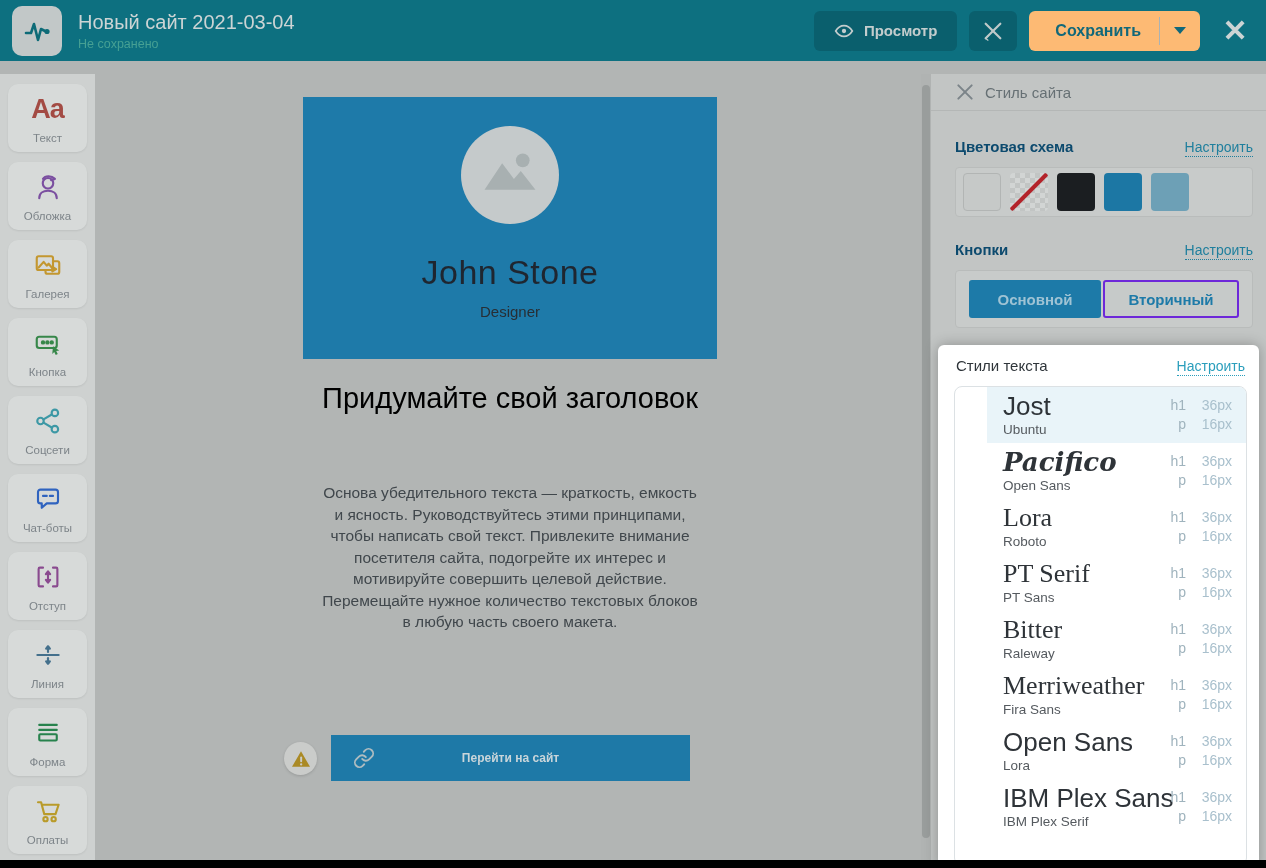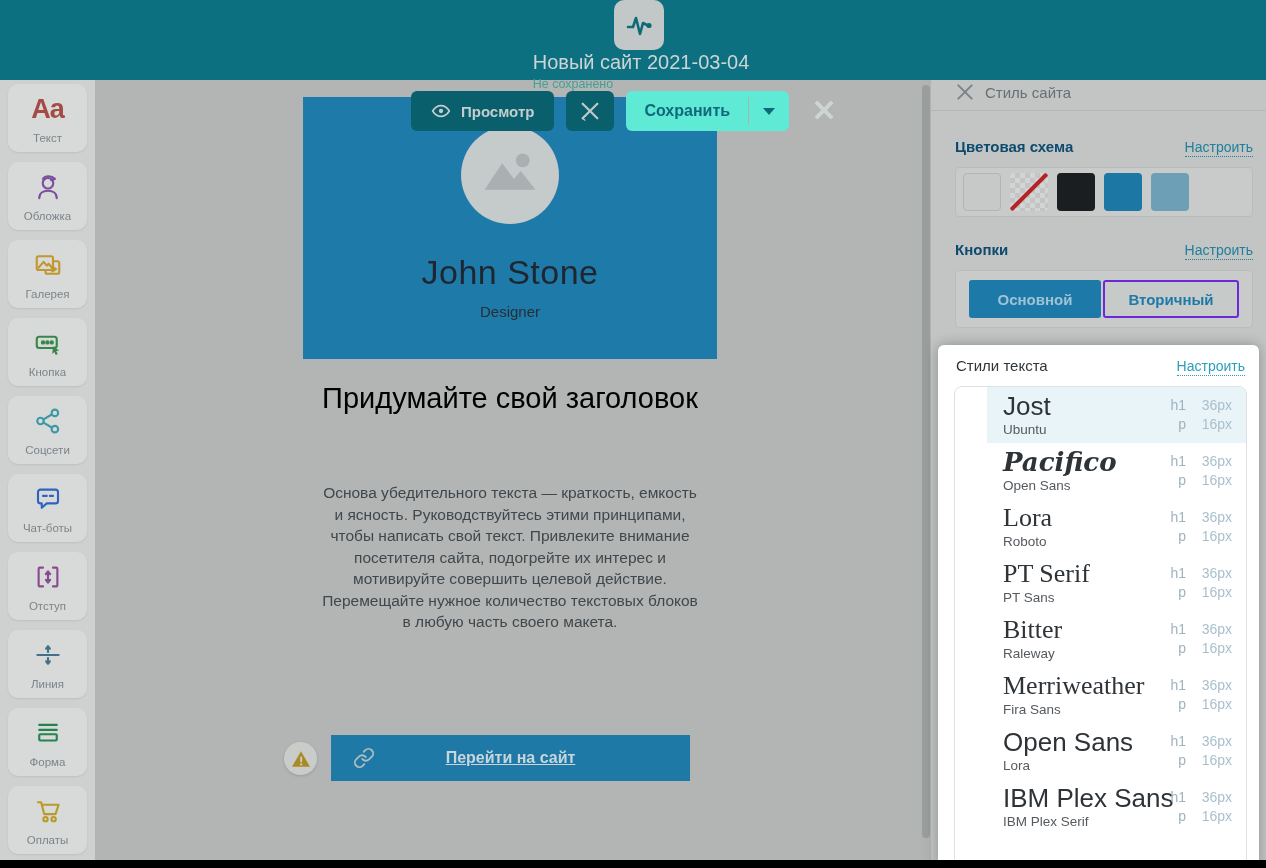--- a/index.html
+++ b/index.html
@@ -1,33 +1,33 @@
 <!DOCTYPE html>
 <html><head>
 <meta charset="utf-8">
 <style>
   html,body{margin:0;padding:0;}
   body{width:1266px;height:868px;position:relative;overflow:hidden;
        font-family:"Liberation Sans",sans-serif;background:#b2b5b4;}
   *{box-sizing:border-box;}
 
   
-  .hdr{position:absolute;left:0;top:0;width:1266px;height:80px;background:#0d7080;
-       display:flex;align-items:center;z-index:5;flex-direction:column;}
+  .hdr{position:absolute;left:0;top:0;width:1266px;height:61px;background:#0d7080;
+       display:flex;align-items:center;z-index:5;}
   .logo{width:50px;height:50px;margin-left:12px;border-radius:10px;background:#c2c8c8;
         display:flex;align-items:center;justify-content:center;cursor:pointer;flex:0 0 auto;}
   .hdr-titles{margin-left:16px;flex:1 1 auto;min-width:0;}
   .hdr-title{color:#ccd4d4;font-size:20px;line-height:24px;}
   .hdr-status{color:#46a093;font-size:12.5px;margin-top:3px;}
   .hdr-right{display:flex;align-items:center;gap:12px;margin-right:14px;}
   .hbtn{height:40px;border-radius:6px;background:#0a5f6d;color:#c3cdcd;border:none;
         display:flex;align-items:center;gap:10px;padding:0 20px;font-size:15px;font-weight:bold;
         font-family:inherit;cursor:pointer;}
   .hbtn.icon-only{padding:0 13px;}
-  .savegrp{height:40px;border-radius:6px;background:#5eead4;display:flex;align-items:stretch;cursor:pointer;}
+  .savegrp{height:40px;border-radius:6px;background:#fdba74;display:flex;align-items:stretch;cursor:pointer;padding-left:8px;}
   .save-main{display:flex;align-items:center;padding:0 18px;color:#11687a;font-size:16px;font-weight:bold;}
   .save-split{width:1px;background:#a9b2b5;margin:6px 0;}
   .save-caret{display:flex;align-items:center;padding:0 14px;}
   .caret-down{width:0;height:0;border-left:6px solid transparent;border-right:6px solid transparent;
               border-top:7px solid #11687a;}
   .close-x{width:34px;height:34px;margin-left:6px;display:flex;align-items:center;justify-content:center;
            cursor:pointer;color:#ccd4d4;font-size:30px;font-weight:bold;line-height:1;}
 
   
   .sidebar{position:absolute;left:0;top:74px;width:95px;height:786px;background:#ced1d0;z-index:2;}
@@ -44,22 +44,22 @@
   .avatar{position:absolute;left:158px;top:29px;width:98px;height:98px;border-radius:50%;background:#c5cacb;
           display:flex;align-items:center;justify-content:center;}
   .cov-name{position:absolute;left:0;right:0;top:156px;text-align:center;color:#1f2630;font-size:34px;
             font-weight:400;letter-spacing:0.5px;}
   .cov-role{position:absolute;left:0;right:0;top:206px;text-align:center;color:#272e35;font-size:15px;}
   .cv-heading{position:absolute;left:208px;top:305px;width:414px;text-align:center;color:#000000;
               font-size:29px;line-height:38px;font-weight:400;cursor:pointer;}
   .cv-body{position:absolute;left:225px;top:408px;width:380px;text-align:center;color:#40474c;
            font-size:15.5px;line-height:21.5px;cursor:pointer;}
   .cv-btn{position:absolute;left:236px;top:661px;width:359px;height:46px;background:#1e79a7;border:none;
-          color:#c9d5da;font-size:16px;font-weight:bold;font-family:inherit;cursor:pointer;
-          display:flex;align-items:center;justify-content:center;text-decoration:underline;}
+          color:#c9d5da;font-size:12px;font-weight:bold;font-family:inherit;cursor:pointer;
+          display:flex;align-items:center;justify-content:center;}
   .cv-btn .linkic{position:absolute;left:22px;top:12px;color:#aebcc0;}
   .warn-badge{position:absolute;left:189px;top:668px;width:33px;height:33px;border-radius:50%;background:#caccca;
               display:flex;align-items:center;justify-content:center;cursor:pointer;
               box-shadow:0 1px 3px rgba(0,0,0,0.15);}
 
   
   .vscroll{position:absolute;left:921px;top:74px;width:10px;height:786px;background:#b0b3b2;z-index:3;}
   .vthumb{position:absolute;left:1px;top:11px;width:8px;height:753px;border-radius:4px;background:#999d9c;cursor:pointer;}
 
   

